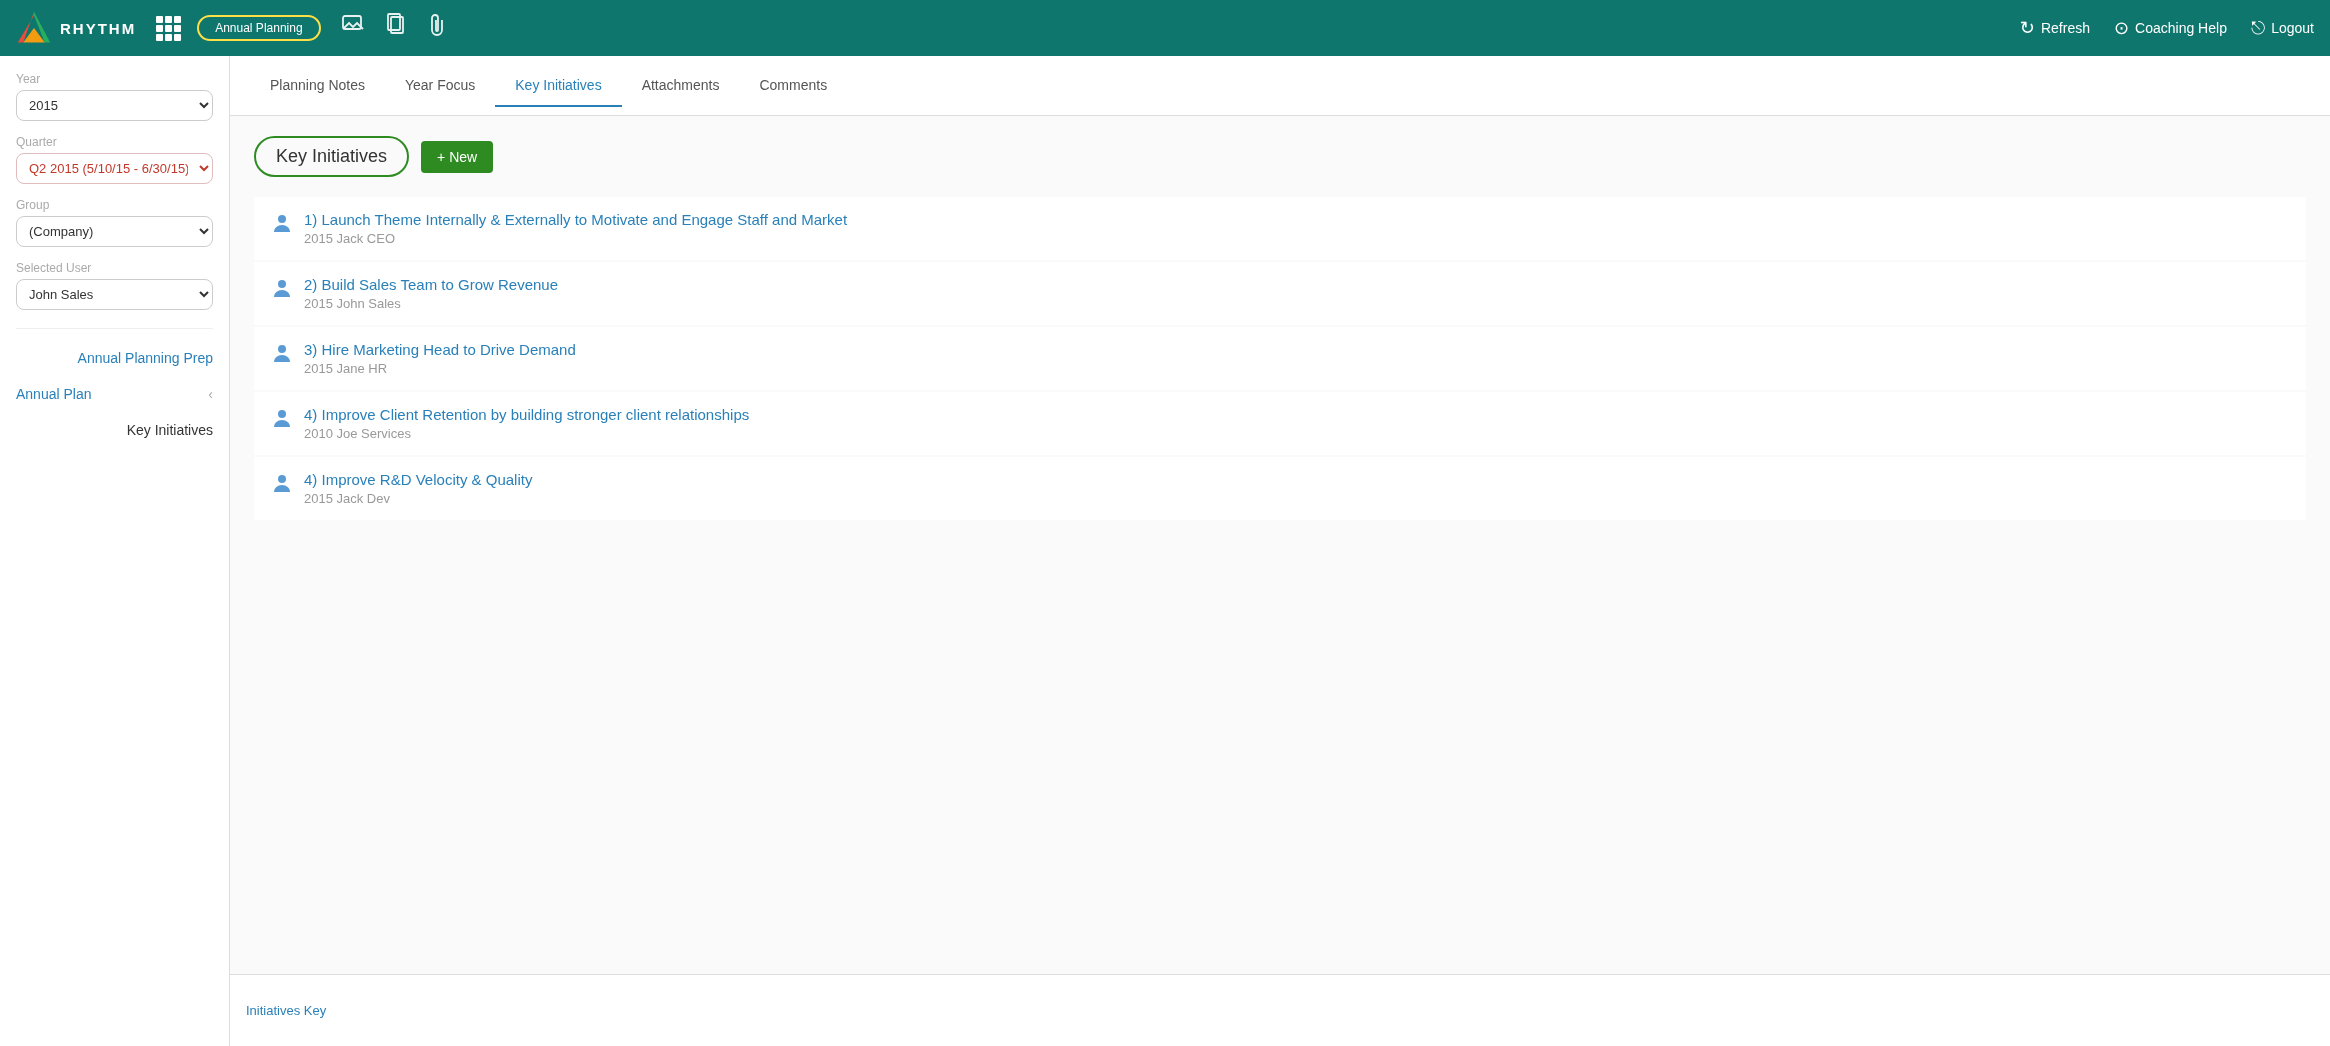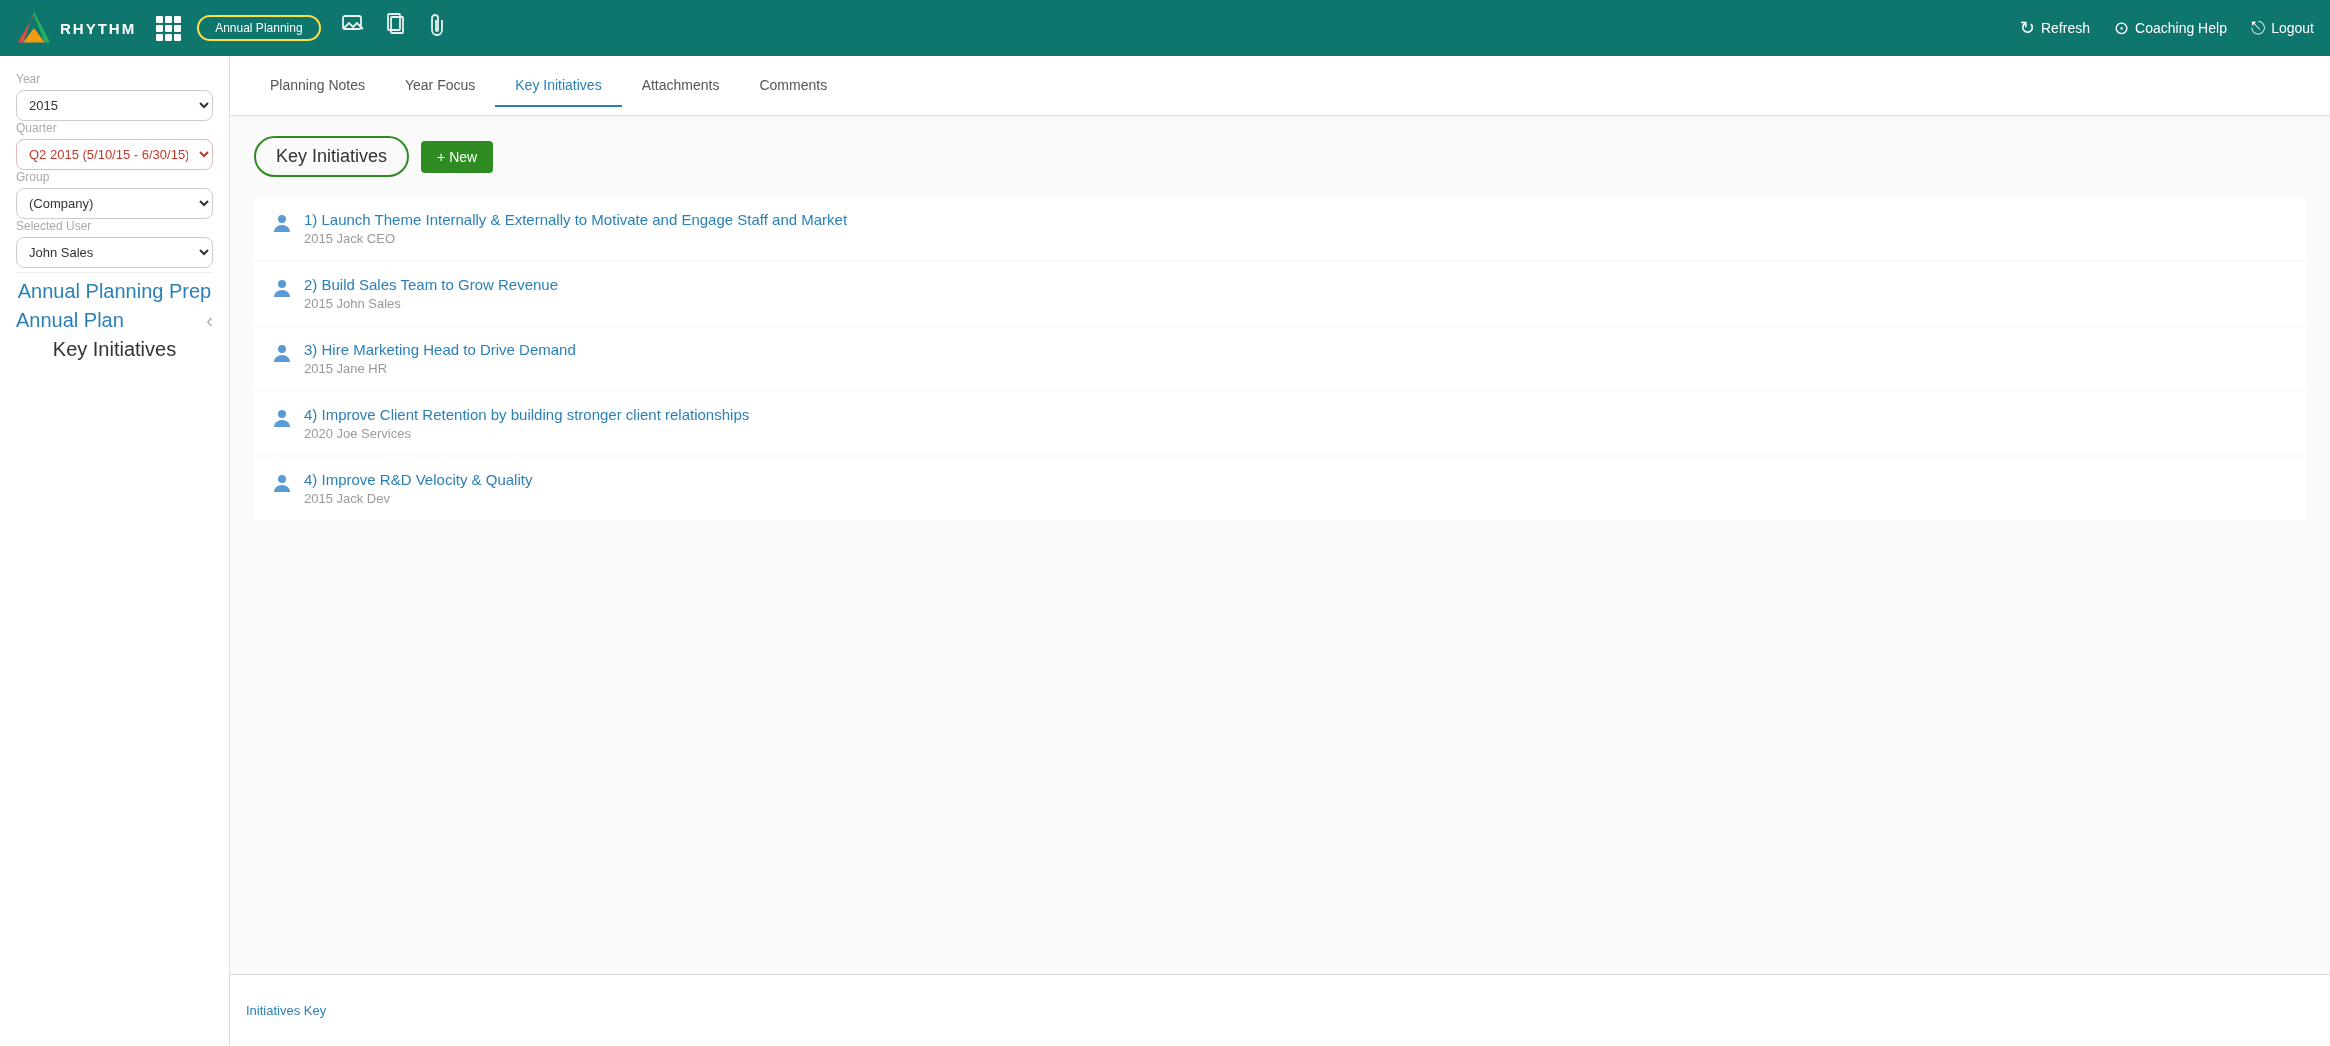--- a/index.html
+++ b/index.html
@@ -88,20 +88,21 @@
     }
 
     
     .sidebar {
       width: 230px;
       background: white;
       border-right: 1px solid #ddd;
       padding: 16px;
       display: flex;
       flex-direction: column;
+      gap: 14px;
       flex-shrink: 0;
     }
     .sidebar-section { position: relative; }
     .sidebar-label {
       font-size: 12px;
       color: #aaa;
       margin-bottom: 4px;
       display: block;
     }
     .sidebar-select {
@@ -119,27 +120,27 @@
       border-color: #e0bcbc;
     }
     .sidebar-divider {
       border: none;
       border-top: 1px solid #eee;
       margin: 4px 0;
     }
     .sidebar-nav-link {
       display: block;
       color: #2980b9;
-      font-size: 20px;
+      font-size: 14px;
       cursor: pointer;
       padding: 3px 0;
       text-decoration: none;
       background: none;
       border: none;
-      text-align: center;
+      text-align: right;
     }
     .sidebar-nav-link.with-arrow {
       display: flex;
       align-items: center;
       justify-content: space-between;
     }
     .sidebar-nav-link.plain { color: #333; }
 
     
     .content-area {
@@ -412,21 +413,21 @@
       </div>
 
       <div class="initiative-item">
         <div class="initiative-row">
           <svg class="person-icon" viewBox="0 0 24 24" fill="#5b9bd5">
             <circle cx="12" cy="7" r="4"></circle>
               <path d="M4 20c0-4 3.6-7 8-7s8 3 8 7"></path>
           </svg>
           <div class="initiative-details">
             <div class="initiative-title">4) Improve Client Retention by building stronger client relationships</div>
-            <div class="initiative-meta">2020 Joe Services</div>
+            <div class="initiative-meta">2010 Joe Services</div>
           </div>
         </div>
       </div>
 
       <div class="initiative-item">
         <div class="initiative-row">
           <svg class="person-icon" viewBox="0 0 24 24" fill="#5b9bd5">
             <circle cx="12" cy="7" r="4"></circle>
               <path d="M4 20c0-4 3.6-7 8-7s8 3 8 7"></path>
           </svg>

